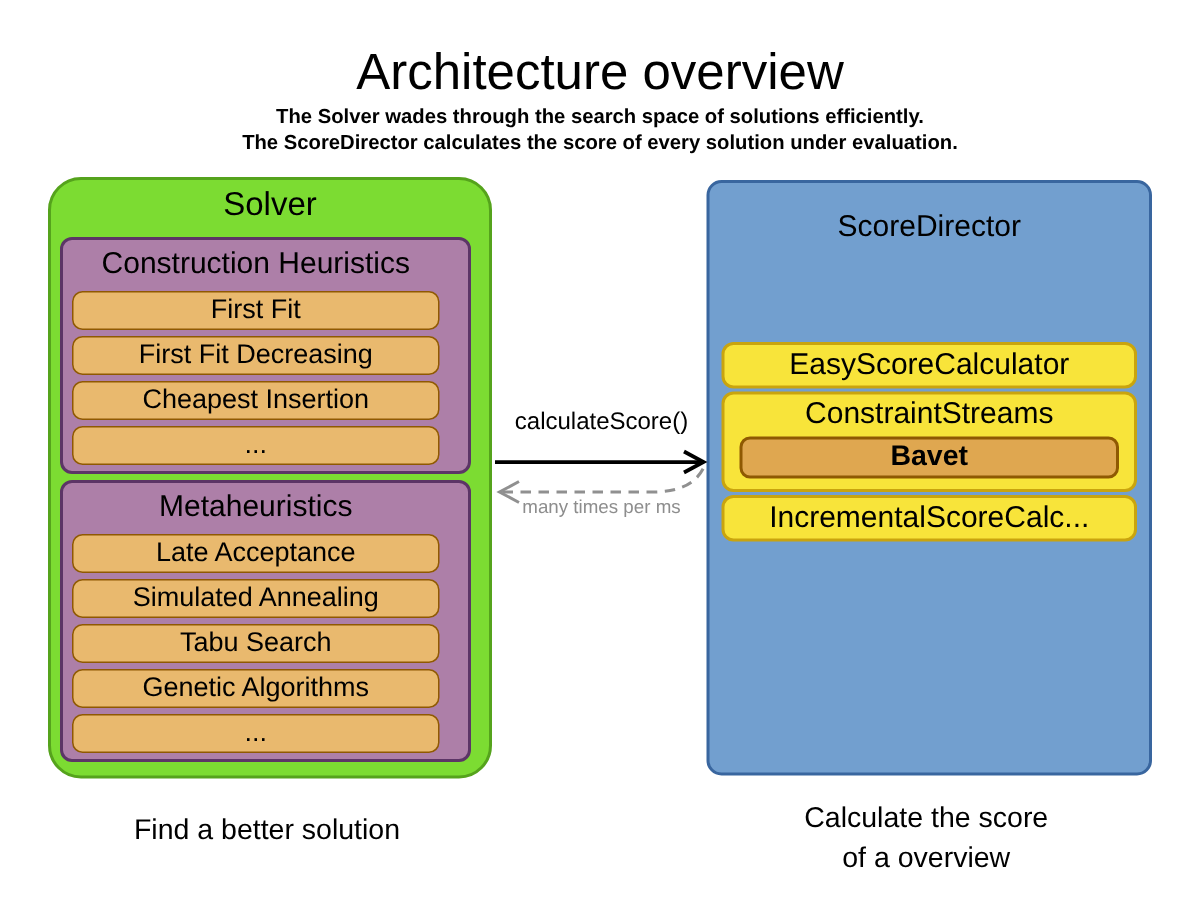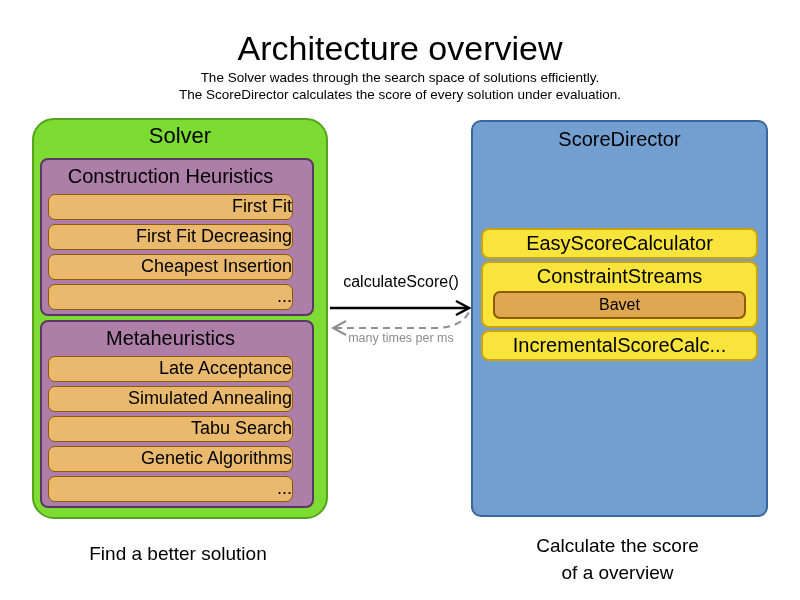--- a/index.html
+++ b/index.html
@@ -4,21 +4,21 @@
 <style>
   html,body { margin:0; padding:0; background:#fff; }
   .canvas {
     position:relative; width:800px; height:600px; background:#ffffff;
     font-family:"Liberation Sans", sans-serif; color:#000; overflow:hidden;
   }
   .title {
     position:absolute; top:30px; left:0; width:800px;
     text-align:center; font-size:34px; line-height:36px; color:#000;
   }
-  .subtitle { position:absolute; left:0; width:800px; text-align:center; font-size:13.5px; color:#000; }
+  .subtitle { position:absolute; left:0; width:800px; text-align:center; font-size:13.5px; color:#000;font-weight:bold; }
   .subtitle.s1 { top:70px; }
   .subtitle.s2 { top:87px; }
 
   
   .solver-box {
     position:absolute; left:32px; top:118px; width:292px; height:397px;
     background:var(--solver-fill,#7cdc32); border:2px solid var(--solver-border,#55a31c);
     border-radius:22px;
   }
   .solver-title { text-align:center; font-size:22px; line-height:32px; }
@@ -26,41 +26,41 @@
     position:absolute; left:6px; width:274px;
     background:var(--group-fill,#ad7fa8); border:2px solid var(--group-border,#5c3566);
     border-radius:8px; padding:2px 19px 4px 6px; box-sizing:border-box;
   }
   .group.g1 { top:38px; height:158px; }
   .group.g2 { top:200px; height:188px; }
   .group-title { text-align:center; font-size:20px; line-height:28px; }
   .chip {
     height:24px; line-height:23px; margin:4px 0 0 0;
     background:var(--chip-fill,#e9b96e); border:1.5px solid var(--chip-border,#8f5902);
-    border-radius:7px; text-align:right; font-size:18px;
+    border-radius:7px; text-align:center; font-size:18px;
   }
 
   
   .director-box {
     position:absolute; left:471px; top:120px; width:293px; height:393px;
     background:var(--director-fill,#729fcf); border:2px solid var(--director-border,#39669f);
     border-radius:10px;
   }
-  .director-title { text-align:center; font-size:20px; line-height:30px; padding-top:2px; }
+  .director-title { text-align:center; font-size:20px; line-height:30px; padding-top:14px; }
   .calc-stack { position:absolute; left:8px; top:106px; width:277px; }
   .calc {
     background:var(--calc-fill,#f8e43a); border:2px solid var(--calc-border,#c9a40e);
     border-radius:8px; margin-bottom:2px; text-align:center;
   }
   .calc-title { font-size:20px; line-height:27px; }
   .calc.simple { height:27px; }
   .bavet {
     height:24px; line-height:23px; margin:1px 10px 7px 10px;
     background:var(--bavet-fill,#dfa750); border:2px solid var(--bavet-border,#8f5902);
-    border-radius:7px; text-align:center; font-size:16px;
+    border-radius:7px; text-align:center; font-size:19px;font-weight:bold;
   }
 
   
   .arrows { position:absolute; left:329px; top:272px; width:144px; height:72px; }
   .call-label {
     position:absolute; left:329px; top:273px; width:144px;
     text-align:center; font-size:16px; color:#000;
   }
   .return-label {
     position:absolute; left:329px; top:331px; width:144px;

